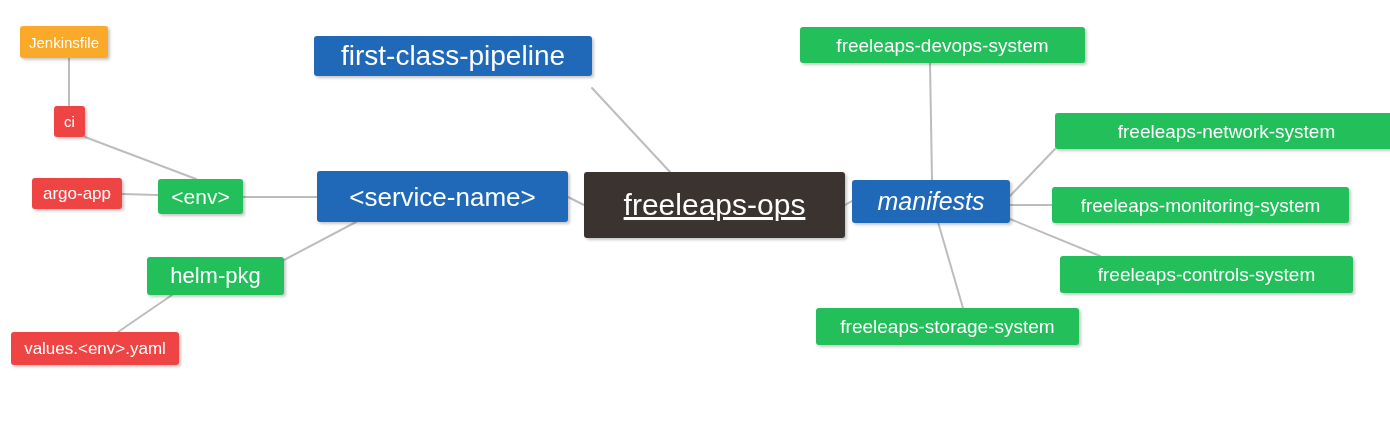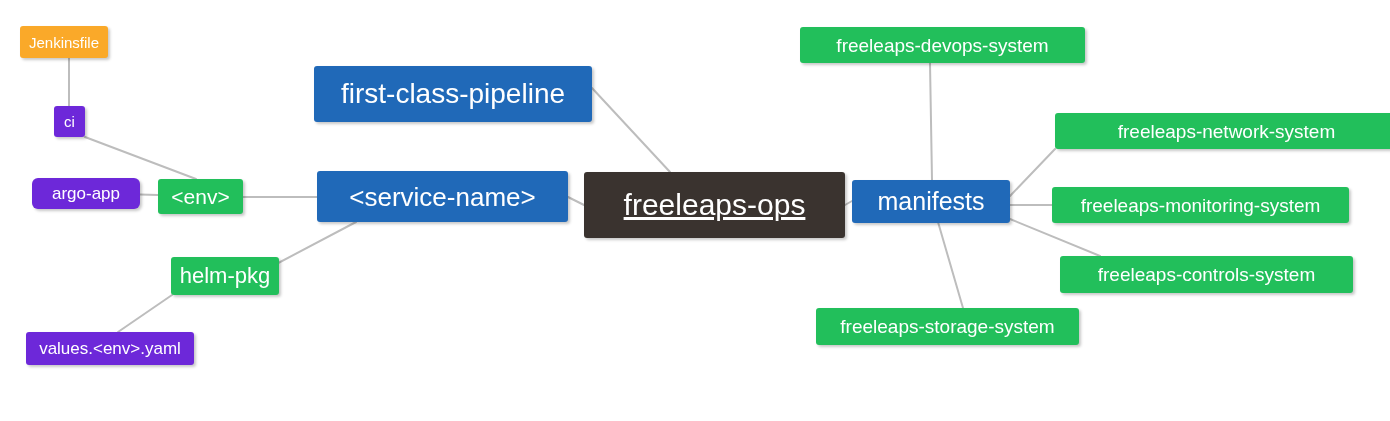--- a/index.html
+++ b/index.html
@@ -7,21 +7,21 @@
        font-family:"Liberation Sans","DejaVu Sans",sans-serif;}
   #canvas{position:relative;width:1390px;height:421px;background:#ffffff;}
   #edges{position:absolute;left:0;top:0;width:1390px;height:421px;}
   .node{position:absolute;display:flex;align-items:center;justify-content:center;
         box-sizing:border-box;color:#ffffff;border-radius:3px;white-space:nowrap;
         box-shadow:2px 2px 3px rgba(0,0,0,0.22);line-height:1;}
   .n-root{background:#3a332f;}
   .n-blue{background:#2069b8;}
   .n-green{background:#22bf5b;}
   .n-orange{background:#faa929;}
-  .n-red{background:#6d28d9;}
+  .n-red{background:#ef4444;}
 </style>
 </head>
 <body>
 
 <div id="canvas">
   <svg id="edges" viewBox="0 0 1390 421" xmlns="http://www.w3.org/2000/svg">
       <line x1="584" y1="205" x2="568" y2="197" stroke="#bdbdbd" stroke-width="2" stroke-linecap="round"></line>
       <line x1="592" y1="88" x2="670" y2="172" stroke="#bdbdbd" stroke-width="2" stroke-linecap="round"></line>
       <line x1="845" y1="205" x2="852" y2="201" stroke="#bdbdbd" stroke-width="2" stroke-linecap="round"></line>
       <line x1="317" y1="197" x2="243" y2="197" stroke="#bdbdbd" stroke-width="2" stroke-linecap="round"></line>
@@ -33,33 +33,33 @@
       <line x1="932" y1="180" x2="930" y2="63" stroke="#bdbdbd" stroke-width="2" stroke-linecap="round"></line>
       <line x1="1010" y1="196" x2="1055" y2="149" stroke="#bdbdbd" stroke-width="2" stroke-linecap="round"></line>
       <line x1="1010" y1="205" x2="1052" y2="205" stroke="#bdbdbd" stroke-width="2" stroke-linecap="round"></line>
       <line x1="1010" y1="219" x2="1100" y2="256" stroke="#bdbdbd" stroke-width="2" stroke-linecap="round"></line>
       <line x1="938" y1="222" x2="963" y2="308" stroke="#bdbdbd" stroke-width="2" stroke-linecap="round"></line>
     </svg>
   <div id="nodes">
       <div class="node n-root" style="left: 584px; top: 172px; width: 261px; height: 66px; font-size: 30px; text-decoration: underline;">
         <span>freeleaps-ops</span>
       </div>
-      <div class="node n-blue" style="left: 314px; top: 36px; width: 278px; height: 56px; font-size: 28px; margin-top: 30px;">
+      <div class="node n-blue" style="left: 314px; top: 36px; width: 278px; height: 40px; font-size: 28px;">
         <span>first-class-pipeline</span>
       </div>
       <div class="node n-blue" style="left: 317px; top: 171px; width: 251px; height: 51px; font-size: 26px;">
         <span>&lt;service-name&gt;</span>
       </div>
-      <div class="node n-blue" style="left: 852px; top: 180px; width: 158px; height: 43px; font-size: 25px;">
+      <div class="node n-blue" style="left: 852px; top: 180px; width: 158px; height: 43px; font-size: 25px; font-style: italic;">
         <span>manifests</span>
       </div>
       <div class="node n-green" style="left: 158px; top: 179px; width: 85px; height: 35px; font-size: 21px;">
         <span>&lt;env&gt;</span>
       </div>
-      <div class="node n-green" style="left: 147px; top: 257px; width: 108px; height: 38px; font-size: 22px; margin-left: 24px;">
+      <div class="node n-green" style="left: 147px; top: 257px; width: 137px; height: 38px; font-size: 22px;">
         <span>helm-pkg</span>
       </div>
       <div class="node n-green" style="left: 800px; top: 27px; width: 285px; height: 36px; font-size: 19px; align-items: center;">
         <span>freeleaps-devops-system</span>
       </div>
       <div class="node n-green" style="left: 1055px; top: 113px; width: 343px; height: 36px; font-size: 19px;">
         <span>freeleaps-network-system</span>
       </div>
       <div class="node n-green" style="left: 1052px; top: 187px; width: 297px; height: 36px; font-size: 19px;">
         <span>freeleaps-monitoring-system</span>
@@ -69,20 +69,20 @@
       </div>
       <div class="node n-green" style="left: 816px; top: 308px; width: 263px; height: 37px; font-size: 19px;">
         <span>freeleaps-storage-system</span>
       </div>
       <div class="node n-orange" style="left: 20px; top: 26px; width: 88px; height: 32px; font-size: 15px;">
         <span>Jenkinsfile</span>
       </div>
       <div class="node n-red" style="left: 54px; top: 106px; width: 31px; height: 31px; font-size: 15px;">
         <span>ci</span>
       </div>
-      <div class="node n-red" style="left: 32px; top: 178px; width: 108px; height: 31px; font-size: 17px; border-radius: 6px;">
+      <div class="node n-red" style="left: 32px; top: 178px; width: 90px; height: 31px; font-size: 17px;">
         <span>argo-app</span>
       </div>
-      <div class="node n-red" style="left: 26px; top: 332px; width: 168px; height: 33px; font-size: 17px;">
+      <div class="node n-red" style="left: 11px; top: 332px; width: 168px; height: 33px; font-size: 17px;">
         <span>values.&lt;env&gt;.yaml</span>
       </div>
     </div>
 </div>
 
 </body></html>

